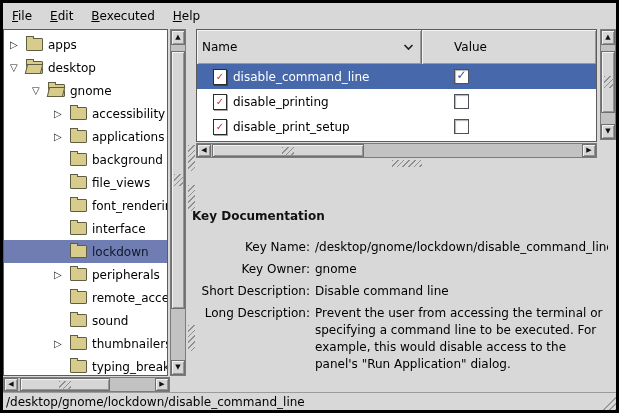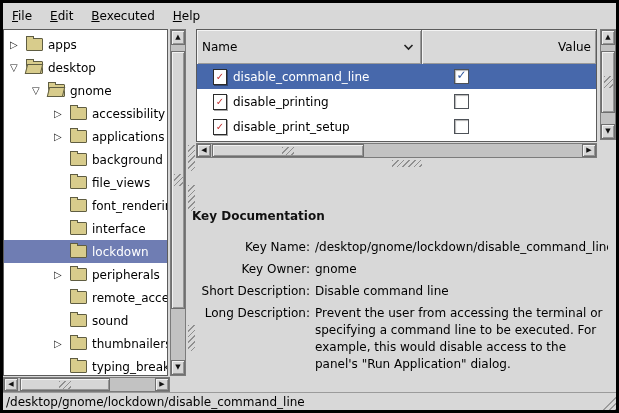--- a/index.html
+++ b/index.html
@@ -17,38 +17,38 @@
   .menu-item { padding:4px 9px; cursor:default; }
   .menu-item .mn { text-decoration:underline; }
 
   
   .frame { background:#fff; border:1px solid #5c5c5c; overflow:hidden; box-sizing:border-box; }
 
   
   .tree-frame { left:3px; top:29px; width:165px; height:347px; padding-top:3px; }
   .trow { height:23px; display:flex; align-items:center; white-space:nowrap; }
   .trow.d0 { padding-left:6px; } .trow.d1 { padding-left:28px; } .trow.d2 { padding-left:50px; }
-  .trow.sel { background:var(--selection-unfocused,#6f7db3); color:#ffffff; }
+  .trow.sel { background:var(--selection-unfocused,#6f7db3); color:#0f172a; }
   .exp { width:16px; flex:none; font-size:10px; color:#222; text-align:left; }
   .trow.sel .exp { color:#fff; }
   .folder { width:15px; height:11px; background:var(--folder,#d8cc8c); border:1px solid #5f5d42;
             position:relative; margin-right:5px; flex:none; border-radius:1px; }
   .folder::before { content:""; position:absolute; top:-3px; left:-1px; width:6px; height:2px;
             background:var(--folder,#d8cc8c); border:1px solid #5f5d42; border-bottom:none; }
   .folder.open::after { content:""; position:absolute; left:-1px; top:2px; width:14px; height:8px;
             background:var(--folder,#d8cc8c); border:1px solid #5f5d42; transform:skewX(-14deg); }
   .tlabel { overflow:hidden; }
 
   
   .list-frame { left:196px; top:29px; width:401px; height:113px; }
   .lheader { display:flex; height:34px; }
   .hcell { background:#d9d9d9; box-shadow:inset 1px 1px 0 #f4f4f4, inset -1px -1px 0 #999;
            border-right:1px solid #6f6f6f; display:flex; align-items:center; padding:0 5px; box-sizing:border-box; }
   .hcell.name { width:225px; }
-  .hcell.value { flex:1; padding-left:0; border-right:none;justify-content:flex-end; }
+  .hcell.value { flex:1; padding-left:32px; border-right:none; }
   .sort-ind { margin-left:auto; margin-right:2px; }
   .lrow { height:25px; display:flex; align-items:center; }
   .lrow.sel { background:var(--selection-focused,#4768ab); color:#fff; }
   .namecell { width:225px; display:flex; align-items:center; padding-left:16px; box-sizing:border-box; }
   .valcell { padding-left:32px; display:flex; align-items:center; }
   .keyicon { width:12px; height:14px; background:#fff; border:1px solid #2b2b2b; position:relative;
              margin-right:6px; flex:none; box-shadow:1px 1px 0 rgba(0,0,0,.35); }
   .keyicon .kc { position:absolute; left:0; right:0; top:0; bottom:0; color:#c23030; font-size:10px;
              font-weight:bold; line-height:13px; text-align:center; }
   .cbox { width:13px; height:13px; background:#fff; border:1px solid #4e5258; position:relative;

